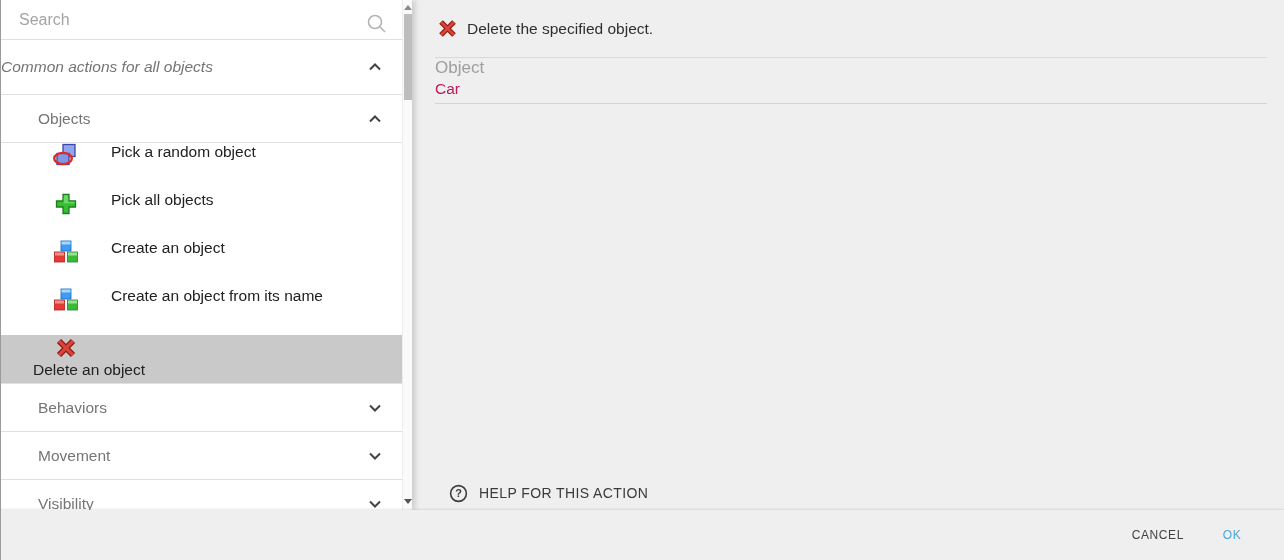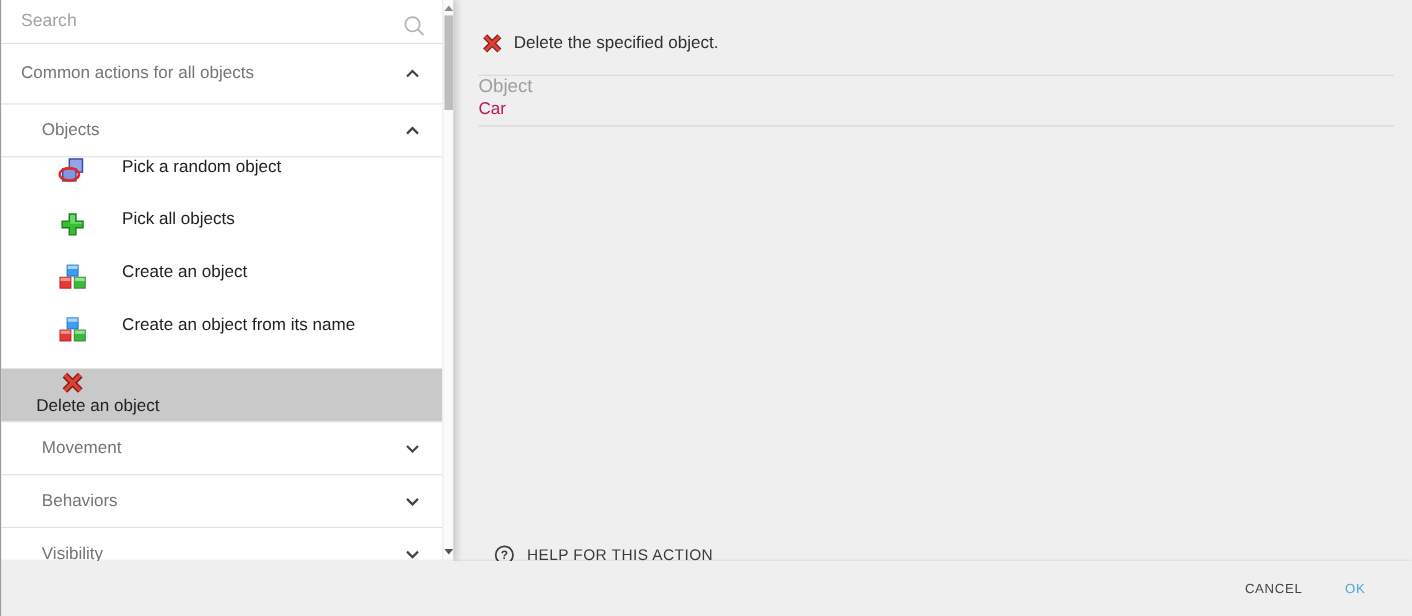--- a/index.html
+++ b/index.html
@@ -21,40 +21,40 @@
     font-family:"Liberation Sans", sans-serif;
     font-size:16px; color:#333; padding-left:18px; width:340px;
   }
   .search-input::placeholder { color:#a4a4a4; opacity:1; }
   .search-icon { position:absolute; right:14px; top:12px; width:24px; height:24px; }
 
   .cat-row {
     display:flex; align-items:center; border-bottom:1px solid #e0e0e0;
     color:#757575; font-size:15.5px; cursor:pointer; position:relative;
   }
-  .cat-row.lvl0 { height:55px; padding-left:18px; }
+  .cat-row.lvl0 { height:55px; padding-left:0;font-style:italic; }
   .cat-row.lvl1 { height:48px; padding-left:37px; }
   .cat-row .chev { position:absolute; right:16px; top:50%; margin-top:-12px; width:24px; height:24px; }
 
   .item-row { height:48px; display:flex; align-items:flex-start; cursor:pointer; }
   .item-row.selected { background:#c9c9c9;flex-direction:column; }
   .item-row .item-icon { margin-left:52px; width:26px; height:26px; flex:0 0 26px; }
   .item-row .item-label { margin-left:32px; font-size:15.5px; color:#212121; }
   .items-divider { height:1px; background:#e0e0e0; }
 
   
   .sb-scrollbar { position:absolute; right:0; top:0; width:10px; height:510px; background:#fafafa; border-left:1px solid #ececec; }
   .sb-thumb { position:absolute; left:1px; top:14px; width:8px; height:86px; background:#bdbdbd; }
   .sb-arrow-up { position:absolute; left:1px; top:5px; width:0; height:0;
     border-left:4px solid transparent; border-right:4px solid transparent; border-bottom:5px solid #8a8a8a; }
   .sb-arrow-down { position:absolute; left:1px; top:499px; width:0; height:0;
     border-left:4px solid transparent; border-right:4px solid transparent; border-top:5px solid #555; }
 
   
-  .main { position:absolute; left:413px; top:11px; width:871px; height:510px; background:#efefef; }
+  .main { position:absolute; left:413px; top:0; width:871px; height:510px; background:#efefef; }
   .main-header { height:57px; display:flex; align-items:center; padding-left:24px; }
   .main-header .title-icon { width:21px; height:21px; flex:0 0 21px; }
   .main-title { margin-left:9px; font-size:15.5px; color:#2f2f2f; }
   .h-divider { height:1px; background:#d8d8d8; margin-left:22px; margin-right:17px; }
 
   .field-block { margin-left:22px; margin-right:17px; }
   .field-label { font-size:17px; color:#9e9e9e; height:13px; }
   .field-input {
     display:block; margin-top:9px; border:none; outline:none; background:transparent;
     font-family:"Liberation Sans", sans-serif;
@@ -177,30 +177,30 @@
               <line x1="20" y1="6" x2="6" y2="20" stroke="#d8443a" stroke-width="3.2"></line>
             </g>
           </svg>
         </span>
         <span class="item-label">Delete an object</span>
       </div>
 
       <div class="items-divider"></div>
 
       <div class="cat-row lvl1">
+        <span>Behaviors</span>
+        <span class="chev">
+          <svg width="24" height="24" viewBox="0 0 24 24">
+            <polyline points="7,9.5 12,14.5 17,9.5" fill="none" stroke="#424242" stroke-width="2"></polyline>
+          </svg>
+        </span>
+      </div>
+
+      <div class="cat-row lvl1">
         <span>Movement</span>
-        <span class="chev">
-          <svg width="24" height="24" viewBox="0 0 24 24">
-            <polyline points="7,9.5 12,14.5 17,9.5" fill="none" stroke="#424242" stroke-width="2"></polyline>
-          </svg>
-        </span>
-      </div>
-
-      <div class="cat-row lvl1">
-        <span>Behaviors</span>
         <span class="chev">
           <svg width="24" height="24" viewBox="0 0 24 24">
             <polyline points="7,9.5 12,14.5 17,9.5" fill="none" stroke="#424242" stroke-width="2"></polyline>
           </svg>
         </span>
       </div>
 
       <div class="cat-row lvl1">
         <span>Visibility</span>
         <span class="chev">

